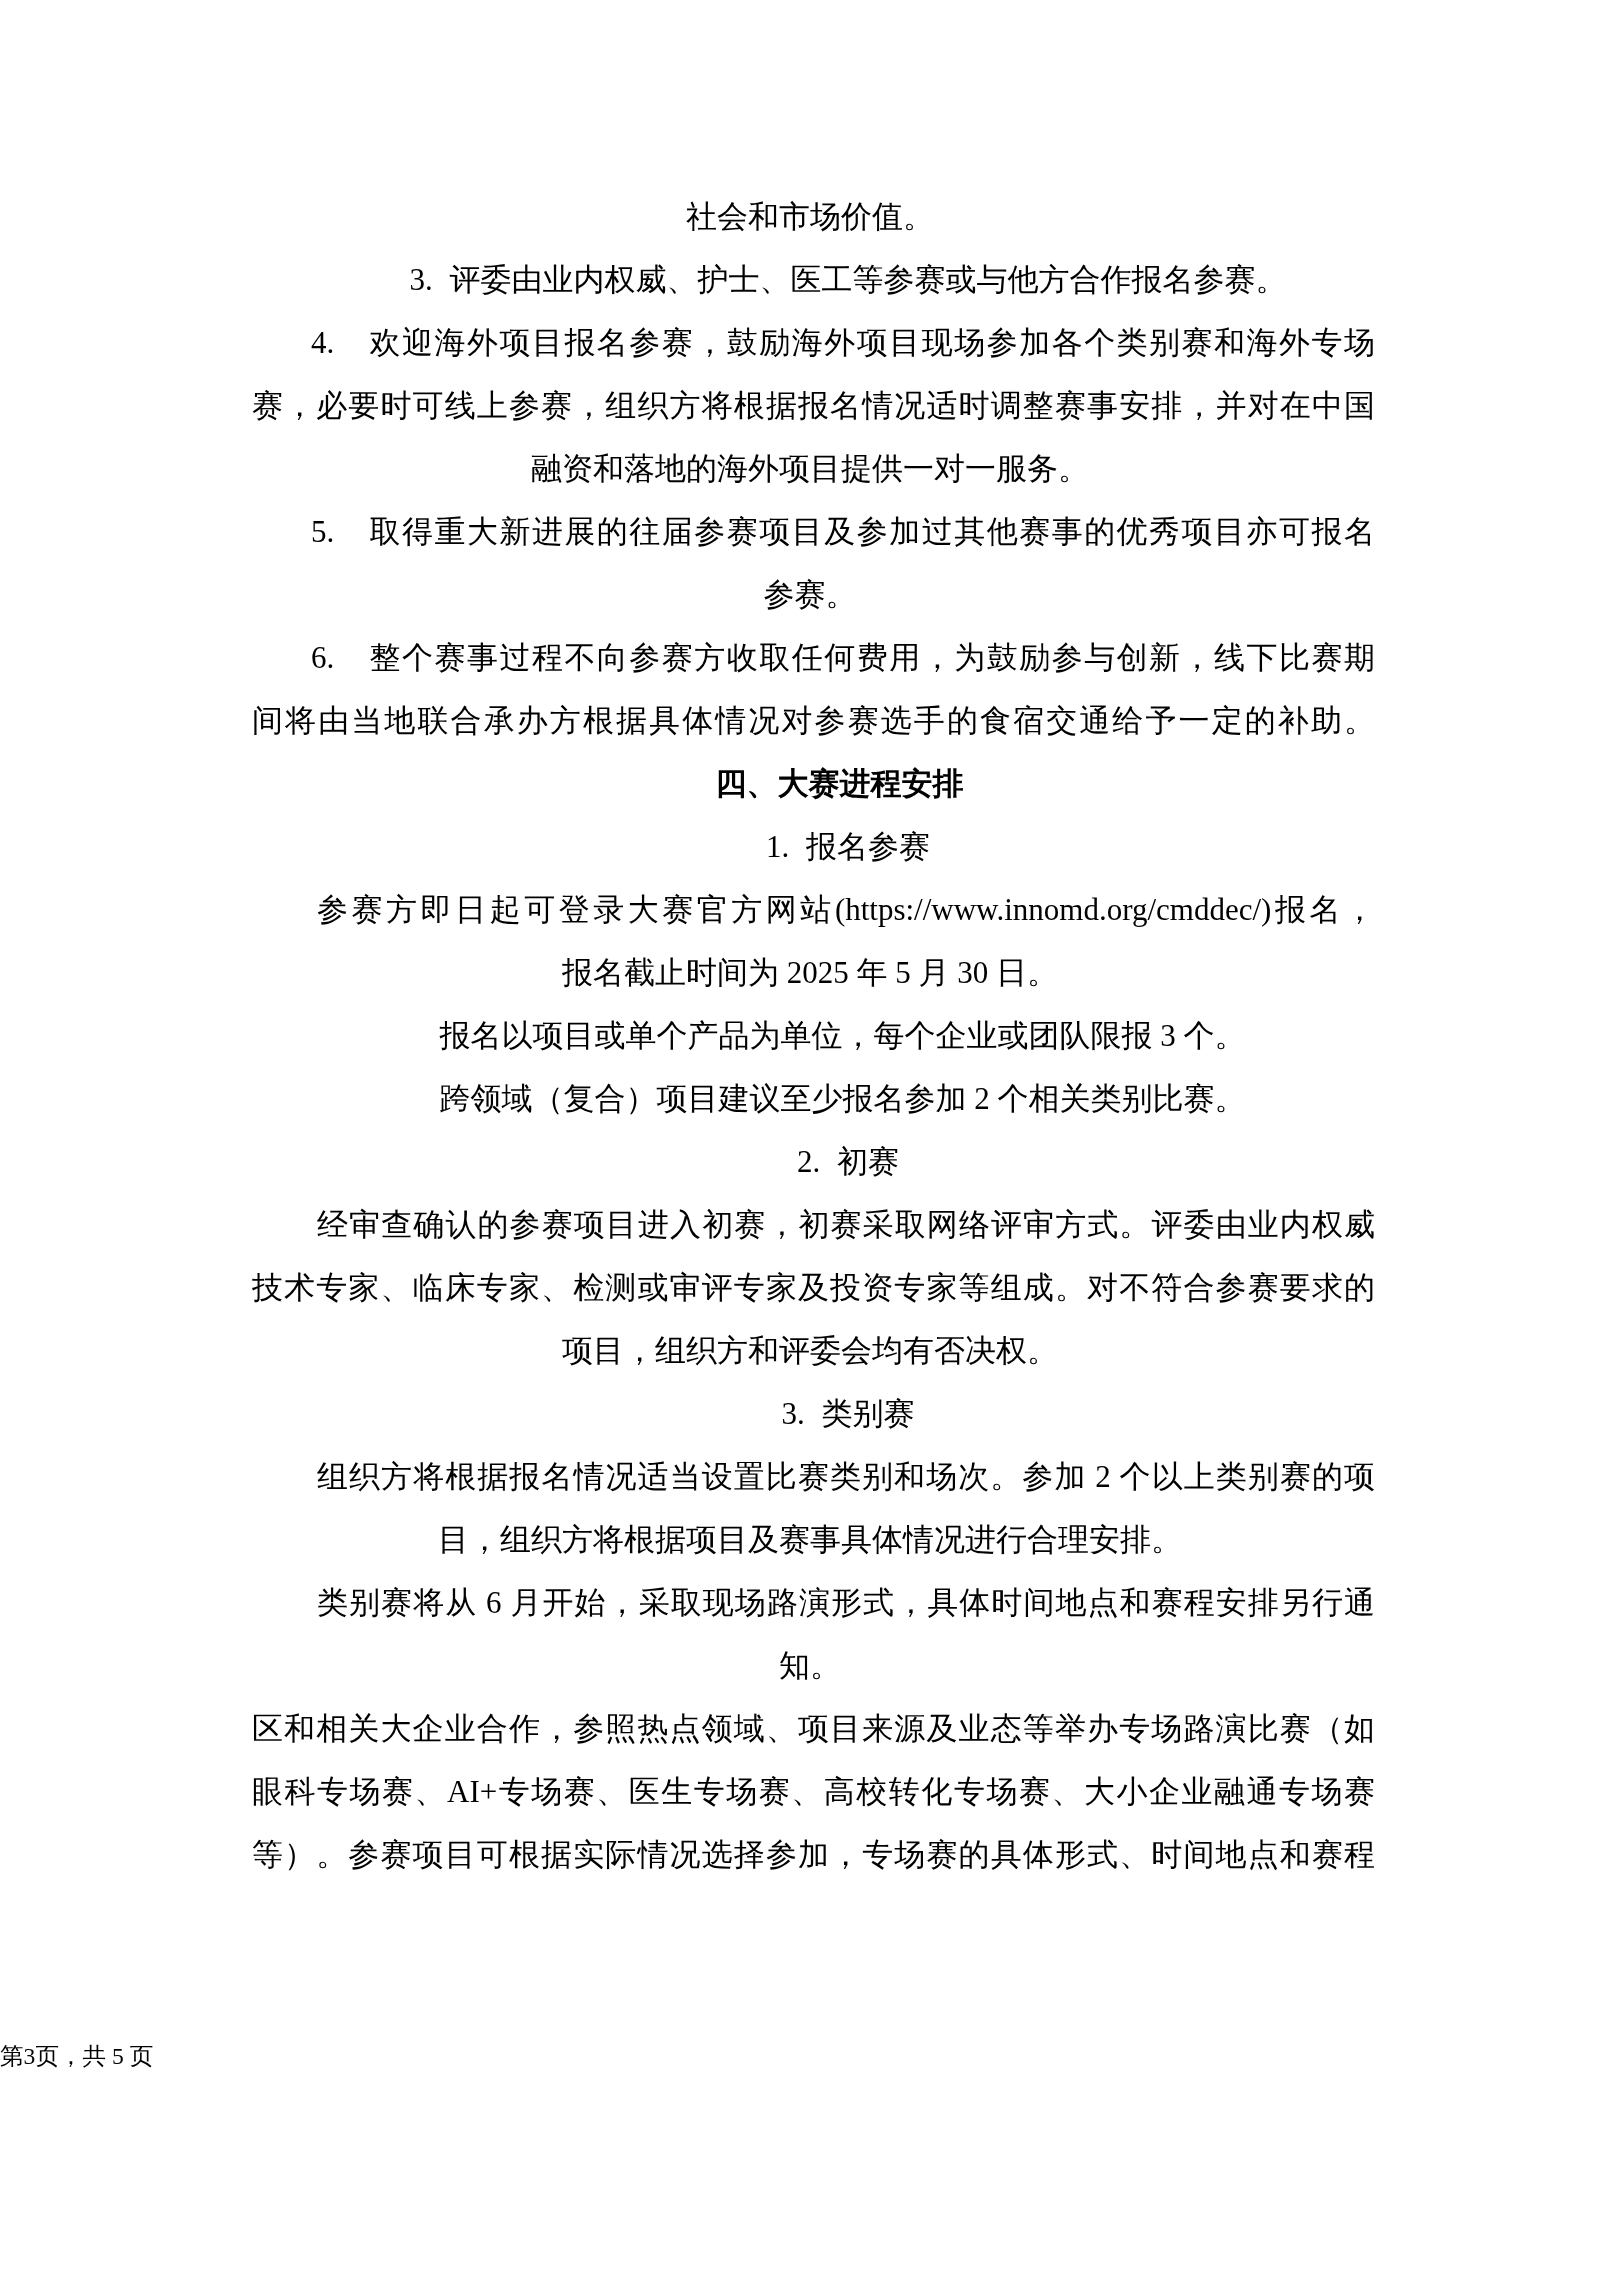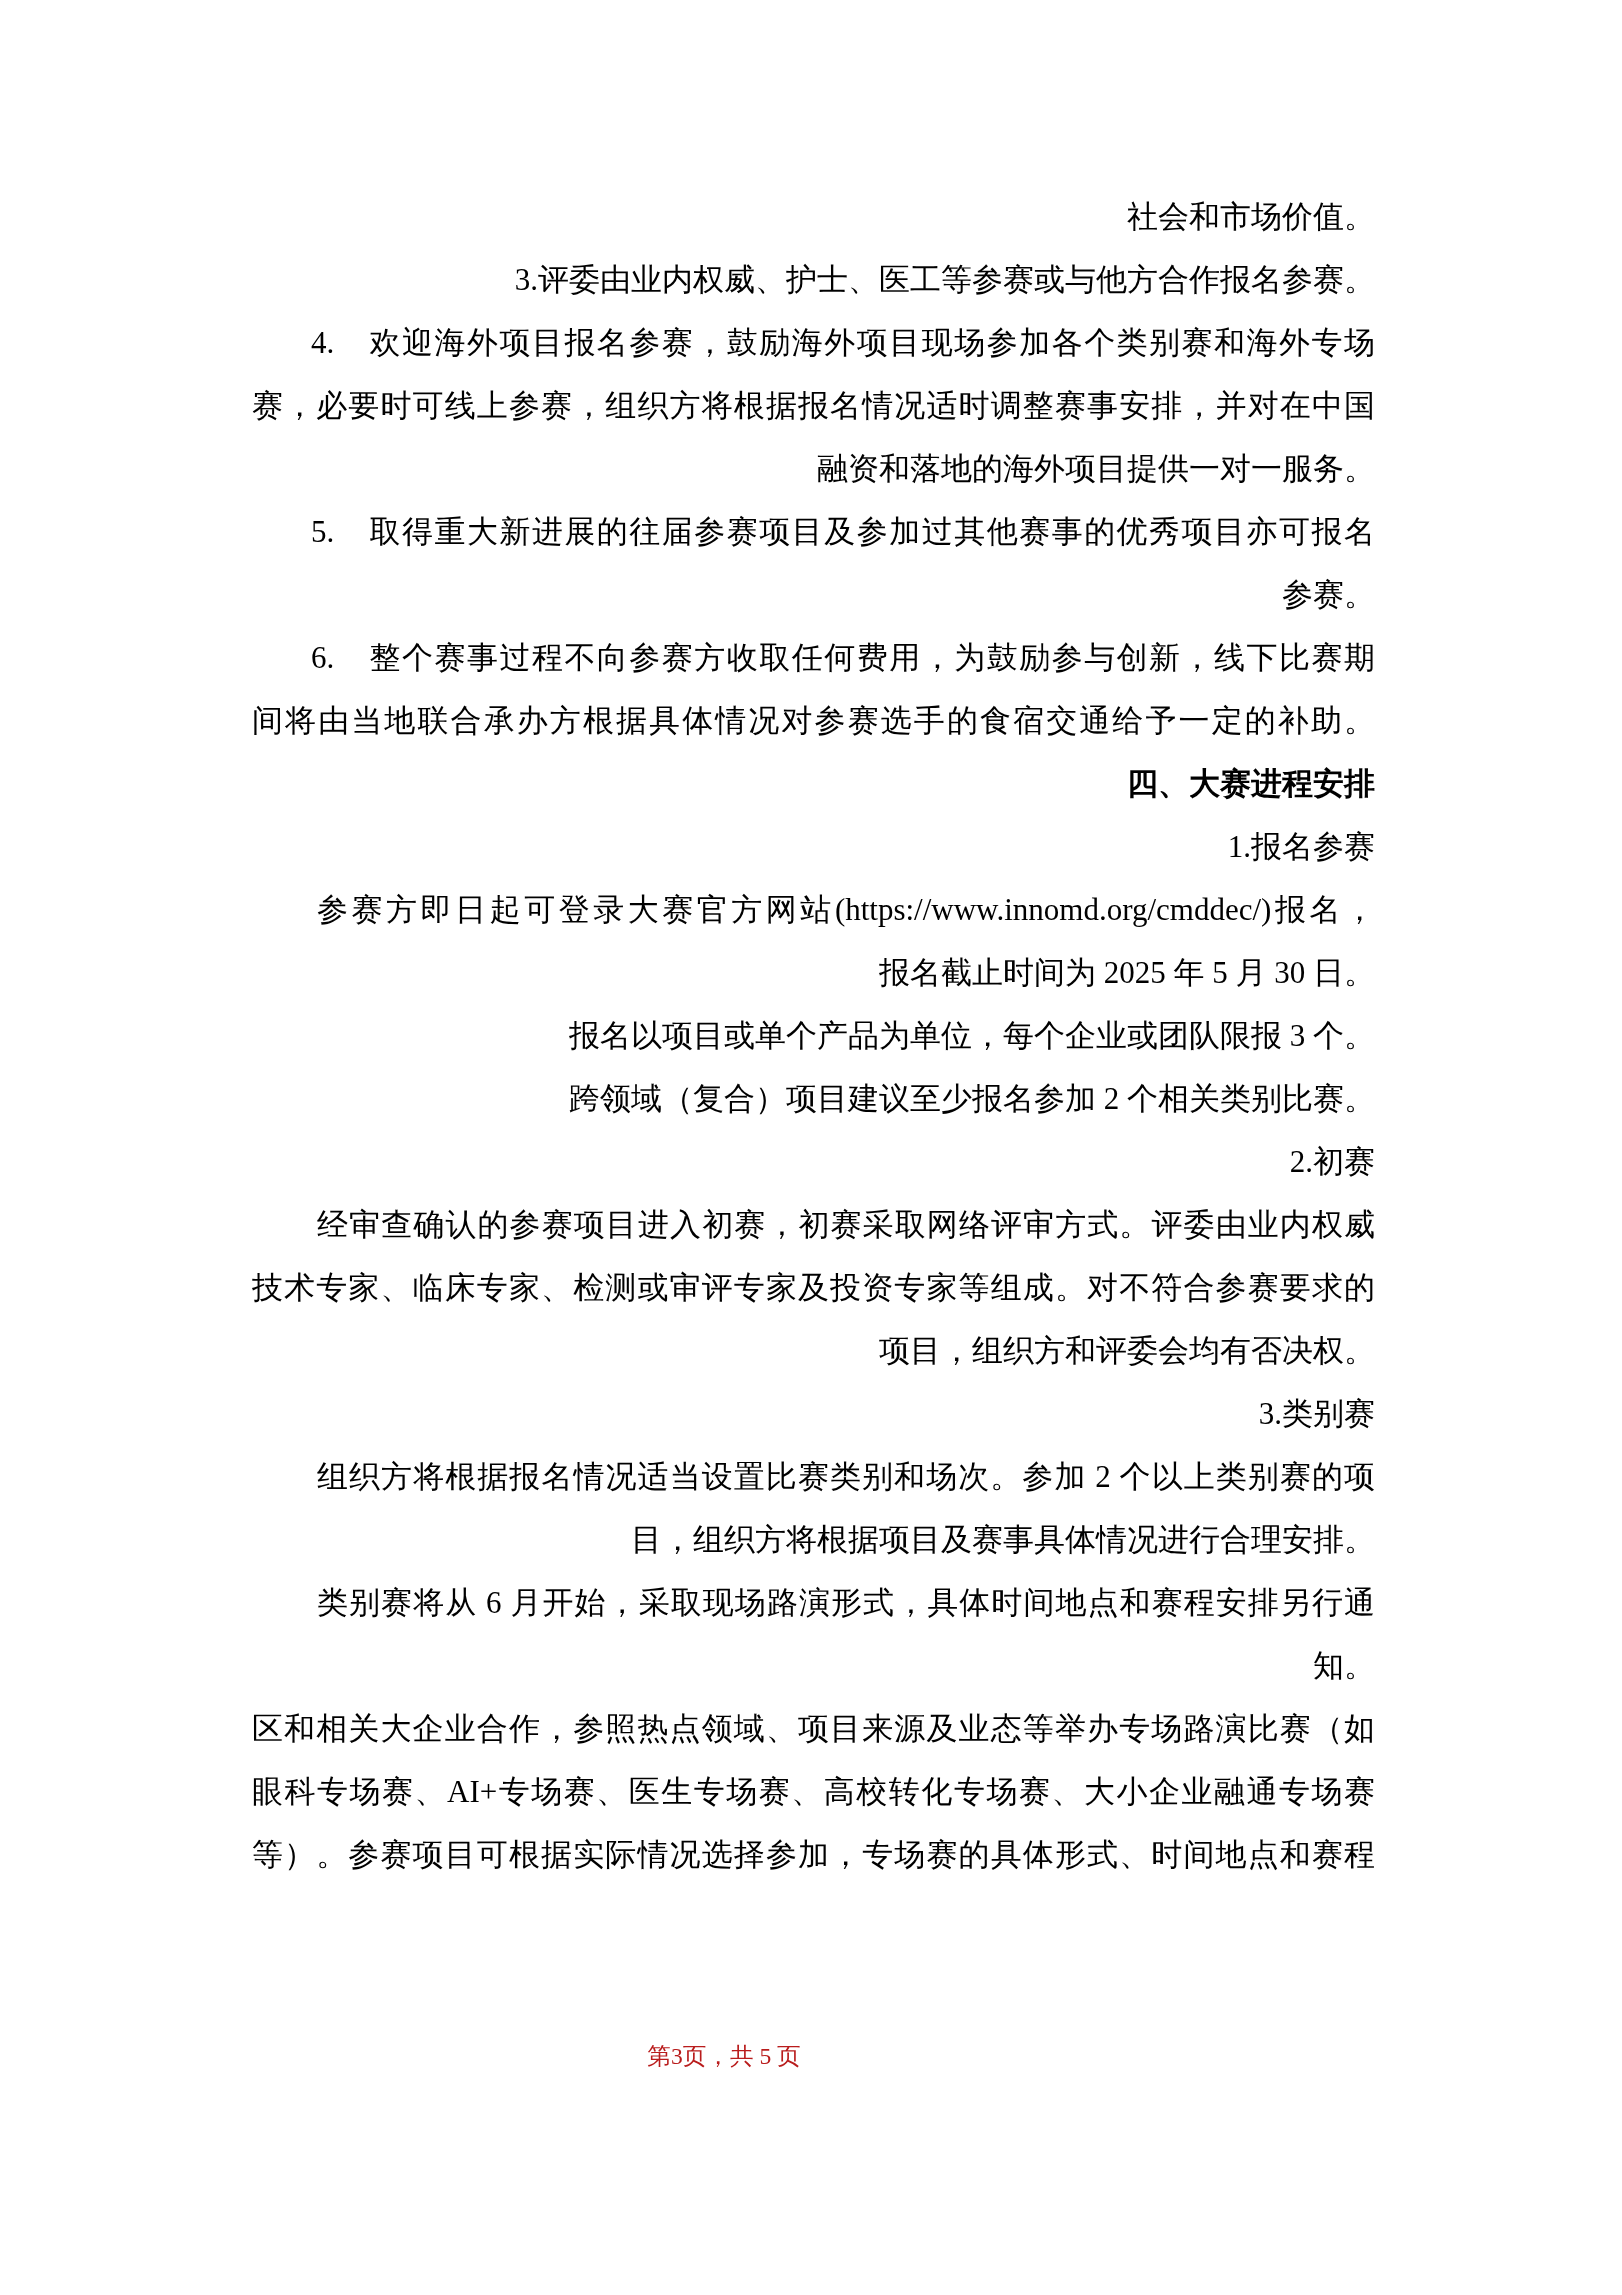--- a/index.html
+++ b/index.html
@@ -15,21 +15,21 @@
   .content {
     position: absolute;
     left: 245px;
     top: 185px;
     width: 1130px;
   }
   .line {
     font-size: 31px;
     line-height: 63px;
     height: 63px;
-    text-align: right;
+    text-align: center;
     white-space: normal;
   }
   .line.justify {
     text-align: justify;
     text-align-last: justify;
     margin-left: 7px;
   }
   .line.indent { padding-left: 65px; }
   .line.heading {
     font-family: "Liberation Sans", "DejaVu Sans", sans-serif;
@@ -43,23 +43,22 @@
     box-sizing: border-box;
   }
   .b { font-weight: normal; }
   .footer-line {
     position: absolute;
     left: 0;
     top: 2025px;
     width: 1448px;
     height: 63px;
     line-height: 63px;
-    text-align: center;
     font-size: 23.6px;
-    color: #b91c1c;
+    color: #000000;
   }
 </style>
 </head>
 <body>
 
 <div class="page">
   <div class="content">
       <div class="line"><span>社会和市场价值。</span></div>
       <div class="line"><span class="num">3.</span><span>评委由业内权威、护士、医工等参赛或与他方合作报名参赛。</span></div>
       <div class="line justify"><span class="num">4.</span><span>欢迎海外项目报名参赛，鼓励海外项目现场参加各个类别赛和海外专场</span></div>

